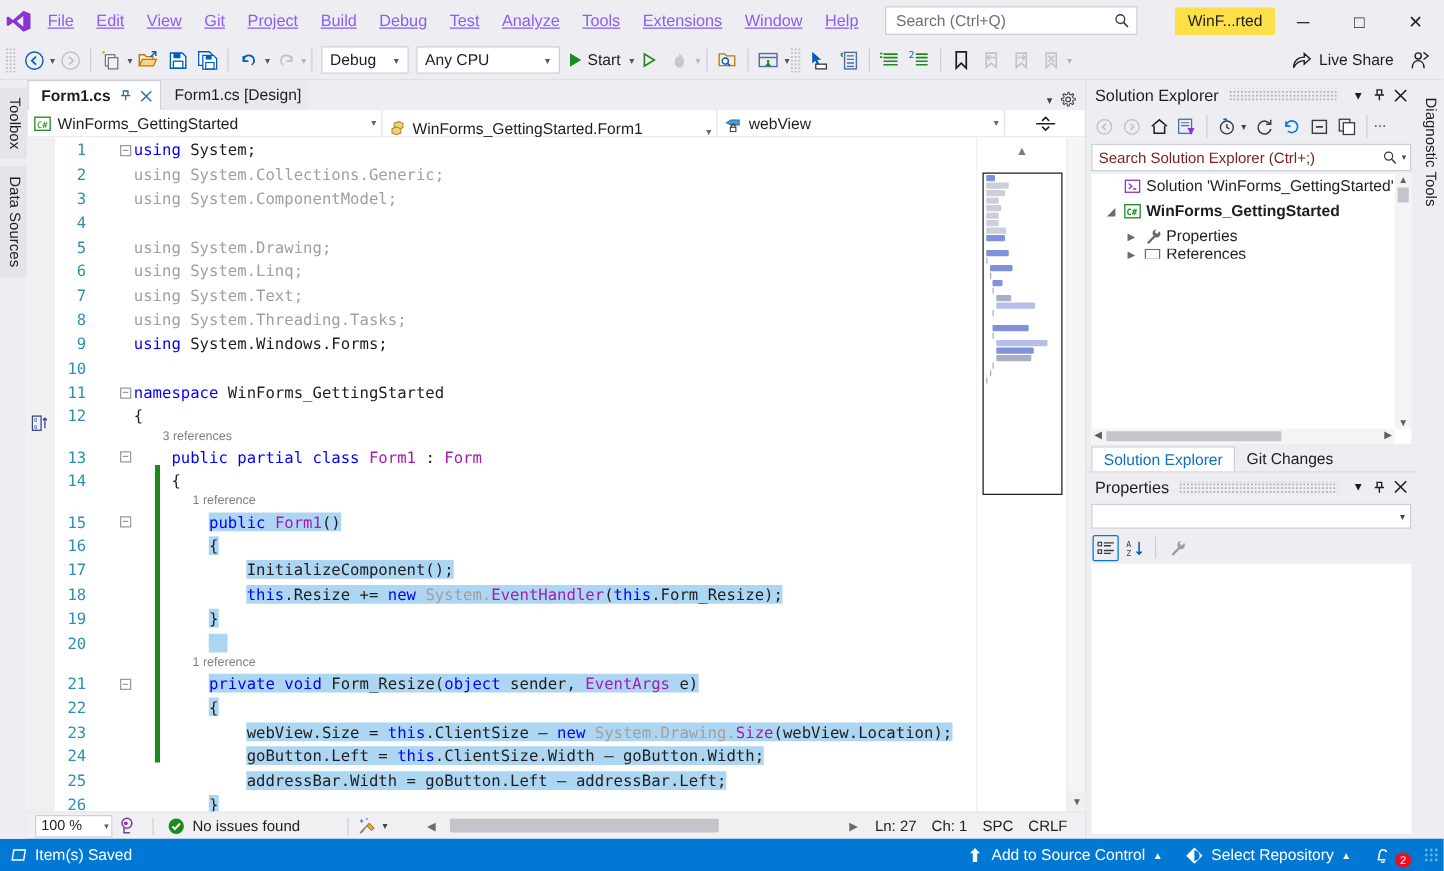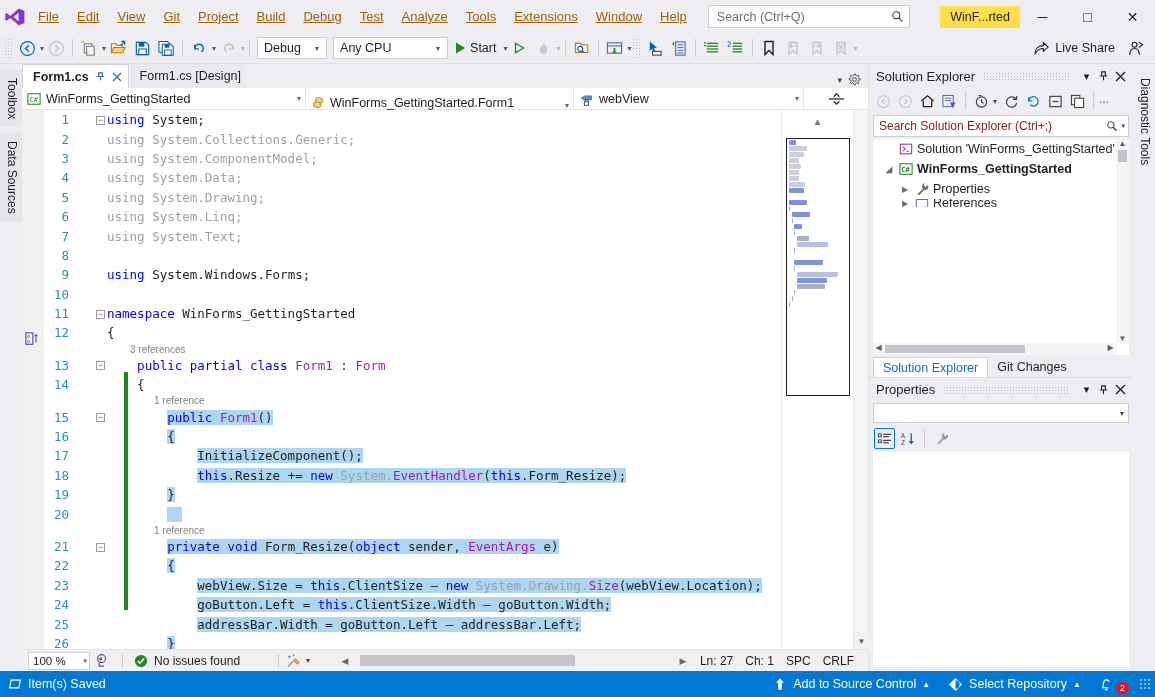--- a/index.html
+++ b/index.html
@@ -8,21 +8,21 @@
     font-family:"Liberation Sans", sans-serif;
     font-size:12px; color:#1e1e1e;
     background:#f0f0f3;
   }
   #app { position:relative; width:1155px; height:697px; display:flex; flex-direction:column; background:#eeeef2; }
 
   
   .titlebar { height:33px; display:flex; align-items:center; background:#eeeef2; flex:none; }
   .vs-logo { width:34px; height:33px; display:flex; align-items:center; justify-content:center; }
   .menubar { display:flex; align-items:center; height:33px; }
-  .menu-item { padding:0 9px; height:25px; line-height:25px; font-size:13px; color:#a16207; cursor:default; border-radius:2px; }
+  .menu-item { padding:0 9px; height:25px; line-height:25px; font-size:13px; color:#8b5cf6; cursor:default; border-radius:2px; }
   .menu-item u { text-decoration:underline; }
   .search-box { margin-left:12px; width:234px; height:23px; background:#fff; border:1px solid #ccceda;
                 display:flex; align-items:center; padding:0 5px 0 8px; }
   .search-box span.ph { flex:1; color:#707070; font-size:12.5px; }
   .win-title { margin-left:30px; background:#fde047; color:#1e1e1e; font-size:12.5px; padding:4px 10px; border-radius:1px; }
   .win-buttons { margin-left:auto; display:flex; height:33px; }
   .win-btn { width:45px; height:33px; display:flex; align-items:center; justify-content:center; font-size:14px; color:#1e1e1e; }
 
   
   .toolbar { height:31px; display:flex; align-items:center; background:#eeeef2; padding-left:4px; flex:none;
@@ -534,25 +534,25 @@
           </div>
         </div>
 
         <div class="code-area">
 
           <div class="changebar" style="top:262px;height:238px;left:80px;"></div>
           <div id="code-lines">
               <div class="cline"><span class="lnum">1</span><span class="gutter-ico"></span><span style="width: 13px; flex: 0 0 auto; text-align: center; font-size: 9px; color: rgb(106, 106, 106); font-family: &quot;Liberation Sans&quot;, sans-serif;"><span style="border:1px solid #9a9a9a;display:inline-block;width:9px;height:9px;line-height:7px;">−</span></span><span class="codetext"><span></span><span><span class="kw">using</span><span class="pl"> System;</span></span></span></div>
               <div class="cline"><span class="lnum">2</span><span class="gutter-ico"></span><span style="width: 13px; flex: 0 0 auto; text-align: center; font-size: 9px; color: rgb(106, 106, 106); font-family: &quot;Liberation Sans&quot;, sans-serif;"></span><span class="codetext"><span></span><span><span class="gray">using System.Collections.Generic;</span></span></span></div>
               <div class="cline"><span class="lnum">3</span><span class="gutter-ico"></span><span style="width: 13px; flex: 0 0 auto; text-align: center; font-size: 9px; color: rgb(106, 106, 106); font-family: &quot;Liberation Sans&quot;, sans-serif;"></span><span class="codetext"><span></span><span><span class="gray">using System.ComponentModel;</span></span></span></div>
-              <div class="cline"><span class="lnum">4</span><span class="gutter-ico"></span><span style="width: 13px; flex: 0 0 auto; text-align: center; font-size: 9px; color: rgb(106, 106, 106); font-family: &quot;Liberation Sans&quot;, sans-serif;"></span><span class="codetext"><span></span><span><span class="gray">using System.Data;</span></span></span></div>
+              <div class="cline"><span class="lnum">4</span><span class="gutter-ico"></span><span style="width: 13px; flex: 0 0 auto; text-align: center; font-size: 9px; color: rgb(106, 106, 106); font-family: &quot;Liberation Sans&quot;, sans-serif;"></span></div>
               <div class="cline"><span class="lnum">5</span><span class="gutter-ico"></span><span style="width: 13px; flex: 0 0 auto; text-align: center; font-size: 9px; color: rgb(106, 106, 106); font-family: &quot;Liberation Sans&quot;, sans-serif;"></span><span class="codetext"><span></span><span><span class="gray">using System.Drawing;</span></span></span></div>
               <div class="cline"><span class="lnum">6</span><span class="gutter-ico"></span><span style="width: 13px; flex: 0 0 auto; text-align: center; font-size: 9px; color: rgb(106, 106, 106); font-family: &quot;Liberation Sans&quot;, sans-serif;"></span><span class="codetext"><span></span><span><span class="gray">using System.Linq;</span></span></span></div>
               <div class="cline"><span class="lnum">7</span><span class="gutter-ico"></span><span style="width: 13px; flex: 0 0 auto; text-align: center; font-size: 9px; color: rgb(106, 106, 106); font-family: &quot;Liberation Sans&quot;, sans-serif;"></span><span class="codetext"><span></span><span><span class="gray">using System.Text;</span></span></span></div>
-              <div class="cline"><span class="lnum">8</span><span class="gutter-ico"></span><span style="width: 13px; flex: 0 0 auto; text-align: center; font-size: 9px; color: rgb(106, 106, 106); font-family: &quot;Liberation Sans&quot;, sans-serif;"></span></div>
+              <div class="cline"><span class="lnum">8</span><span class="gutter-ico"></span><span style="width: 13px; flex: 0 0 auto; text-align: center; font-size: 9px; color: rgb(106, 106, 106); font-family: &quot;Liberation Sans&quot;, sans-serif;"></span><span class="codetext"><span></span><span><span class="gray">using System.Threading.Tasks;</span></span></span></div>
               <div class="cline"><span class="lnum">9</span><span class="gutter-ico"></span><span style="width: 13px; flex: 0 0 auto; text-align: center; font-size: 9px; color: rgb(106, 106, 106); font-family: &quot;Liberation Sans&quot;, sans-serif;"></span><span class="codetext"><span></span><span><span class="kw">using</span><span class="pl"> System.Windows.Forms;</span></span></span></div>
               <div class="cline"><span class="lnum">10</span><span class="gutter-ico"></span><span style="width: 13px; flex: 0 0 auto; text-align: center; font-size: 9px; color: rgb(106, 106, 106); font-family: &quot;Liberation Sans&quot;, sans-serif;"></span><span class="codetext"><span></span><span></span></span></div>
               <div class="cline"><span class="lnum">11</span><span class="gutter-ico"></span><span style="width: 13px; flex: 0 0 auto; text-align: center; font-size: 9px; color: rgb(106, 106, 106); font-family: &quot;Liberation Sans&quot;, sans-serif;"><span style="border:1px solid #9a9a9a;display:inline-block;width:9px;height:9px;line-height:7px;">−</span></span><span class="codetext"><span></span><span><span class="kw">namespace</span><span class="pl"> WinForms_GettingStarted</span></span></span></div>
               <div class="cline"><span class="lnum">12</span><span class="gutter-ico"></span><span style="width: 13px; flex: 0 0 auto; text-align: center; font-size: 9px; color: rgb(106, 106, 106); font-family: &quot;Liberation Sans&quot;, sans-serif;"></span><span class="codetext"><span></span><span><span class="pl">{</span></span></span></div>
               <div class="refline">
                 <span class="rl-txt" style="padding-left: 86px;">3 references</span>
               </div>
               <div class="cline"><span class="lnum">13</span><span class="gutter-ico"></span><span style="width: 13px; flex: 0 0 auto; text-align: center; font-size: 9px; color: rgb(106, 106, 106); font-family: &quot;Liberation Sans&quot;, sans-serif;"><span style="border:1px solid #9a9a9a;display:inline-block;width:9px;height:9px;line-height:7px;">−</span></span><span class="codetext"><span>    </span><span><span class="kw">public partial class</span><span class="pl"> </span><span class="kwc">Form1</span><span class="pl"> : </span><span class="kwc">Form</span></span></span></div>
               <div class="cline"><span class="lnum">14</span><span class="gutter-ico"></span><span style="width: 13px; flex: 0 0 auto; text-align: center; font-size: 9px; color: rgb(106, 106, 106); font-family: &quot;Liberation Sans&quot;, sans-serif;"></span><span class="codetext"><span>    </span><span><span class="pl">{</span></span></span></div>
               <div class="refline">

